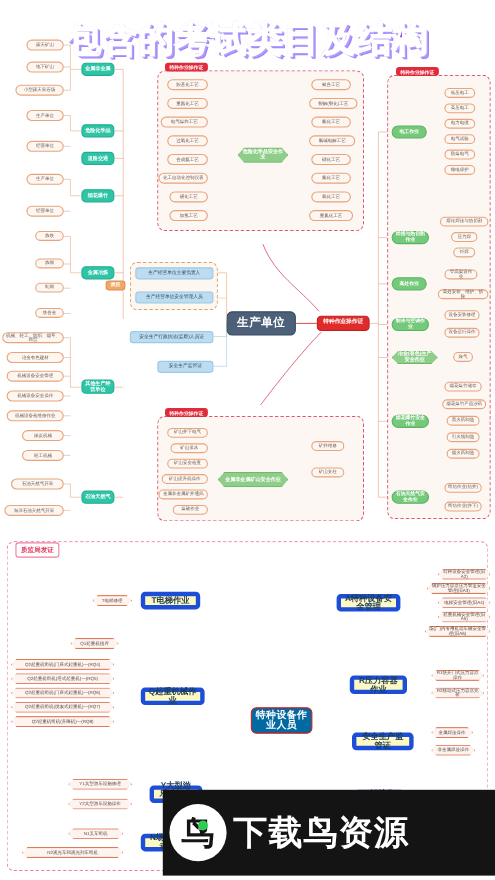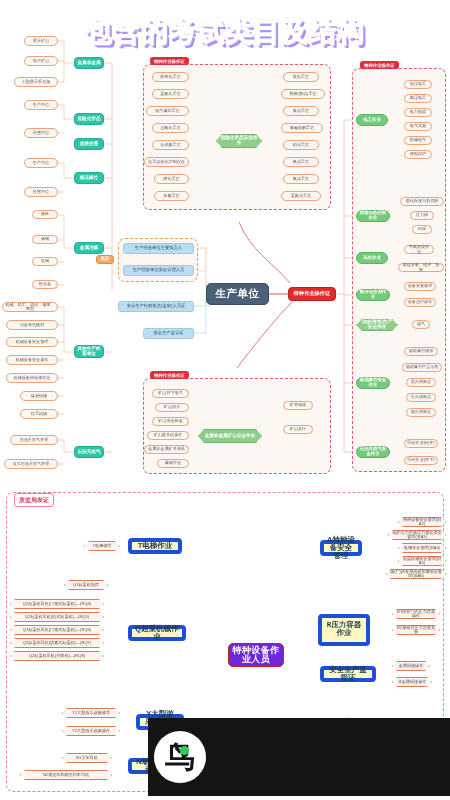--- a/index.html
+++ b/index.html
@@ -8,21 +8,21 @@
     background:#ffffff;
     font-family:"Liberation Sans","DejaVu Sans",sans-serif;
     color:#444;
   }
   #stage{position:absolute;inset:0;}
   svg.links{position:absolute;left:0;top:0;width:450px;height:800px;overflow:visible;pointer-events:none;}
 
   
   .title{
     position:absolute;left:0;right:0;top:14px;text-align:center;
-    font-size:27px;font-weight:bold;letter-spacing:1px;
+    font-size:32px;font-weight:bold;letter-spacing:1px;
     color:#7a2ff0;
     -webkit-text-stroke:1.5px #ffffff;
     text-shadow:
       2px 2px 0 #b49bff,
       3px 3px 0 #9f86f5,
       0 0 1px #5d1bc4;
     font-family:"DejaVu Sans","Liberation Sans",sans-serif;
   }
 
   
@@ -60,21 +60,21 @@
   }
   .n-navy{
     background:#4c6079;border:1px solid #3b4d63;border-radius:5px;
     color:#ffffff;font-size:10.5px;font-weight:bold;letter-spacing:.5px;
   }
   .n-red{
     background:#e02b2b;border:1px solid #c01f1f;border-radius:4px;
     color:#ffffff;font-size:5.2px;font-weight:bold;padding:1px 3px;
   }
   .n-red-lg{
-    background:#6d28d9;border:1px solid #cc1f1f;border-radius:5px;
+    background:#0369a1;border:1px solid #cc1f1f;border-radius:5px;
     color:#ffffff;font-size:9px;font-weight:bold;letter-spacing:.4px;
   }
   .n-orangetag{
     background:#f0a868;border:1px solid #e08f48;border-radius:3px;
     color:#ffffff;font-size:4.4px;font-weight:bold;padding:1px 2px;
   }
 
   
   .frame{position:absolute;box-sizing:border-box;border-radius:7px;}
   .frame.red{border:1px dashed #e05a6e;background:#fdf7f3;}
@@ -406,28 +406,28 @@
   <div class="node n-hex" style="left:84px;top:541px;width:36px;height:10px;">T电梯修理</div>
 
   <div class="node n-blue-lg" style="left:128px;top:625px;width:58px;height:16px;">Q起重机械作业</div>
   <div class="node n-hex" style="left:64px;top:580px;width:44px;height:10px;">Q1起重机指挥</div>
   <div class="node n-hex" style="left:10px;top:599px;width:94px;height:10px;">Q2起重机司机(门座式起重机)—(RQ4)</div>
   <div class="node n-hex" style="left:10px;top:612px;width:94px;height:10px;">Q2起重机司机(塔式起重机)—(RQ5)</div>
   <div class="node n-hex" style="left:10px;top:625px;width:94px;height:10px;">Q2起重机司机(门座式起重机)—(RQ6)</div>
   <div class="node n-hex" style="left:10px;top:638px;width:94px;height:10px;">Q2起重机司机(缆索式起重机)—(RQ7)</div>
   <div class="node n-hex" style="left:10px;top:651px;width:94px;height:10px;">Q2起重机司机(升降机)—(RQ8)</div>
 
-  <div class="node n-blue-lg" style="left:320px;top:540px;width:42px;height:16px;">A特种设备安全管理</div>
+  <div class="node n-blue-lg" style="left:306px;top:540px;width:58px;height:16px;">A特种设备安全管理</div>
   <div class="node n-hex" style="left:398px;top:517px;width:48px;height:10px;">特种设备安全管理(旧A2)</div>
   <div class="node n-hex" style="left:388px;top:530px;width:58px;height:10px;">锅炉压力容器压力管道安全管理(旧A3)</div>
   <div class="node n-hex" style="left:398px;top:543px;width:48px;height:10px;">电梯安全管理(旧A4)</div>
   <div class="node n-hex" style="left:398px;top:556px;width:48px;height:10px;">起重机械安全管理(旧A5)</div>
   <div class="node n-hex" style="left:386px;top:569px;width:60px;height:10px;">场(厂)内专用机动车辆安全管理(旧A6)</div>
 
-  <div class="node n-blue-lg" style="left:318px;top:614px;width:52px;height:32px;font-family:Liberation Mono, monospace;">R压力容器作业</div>
+  <div class="node n-blue-lg" style="left:318px;top:614px;width:52px;height:17px;">R压力容器作业</div>
   <div class="node n-hex" style="left:392px;top:609px;width:48px;height:10px;">R1快开门式压力容器操作</div>
   <div class="node n-hex" style="left:392px;top:625px;width:48px;height:10px;">R2移动式压力容器充装</div>
 
   <div class="node n-blue-lg" style="left:320px;top:666px;width:56px;height:16px;">安全生产监管证</div>
   <div class="node n-hex" style="left:392px;top:661px;width:38px;height:10px;">金属焊接操作</div>
   <div class="node n-hex" style="left:392px;top:677px;width:40px;height:10px;">非金属焊接操作</div>
 
   <div class="node n-blue-lg" style="left:136px;top:714px;width:48px;height:16px;">Y大型游乐设施作业</div>
   <div class="node n-hex" style="left:62px;top:708px;width:58px;height:10px;">Y1大型游乐设施修理</div>
   <div class="node n-hex" style="left:62px;top:726px;width:58px;height:10px;">Y2大型游乐设施操作</div>
@@ -438,16 +438,17 @@
 
   <div class="node n-blue-lg" style="left:322px;top:718px;width:46px;height:16px;" style2="">D锅炉作业</div>
   <div class="node n-hex" style="left:390px;top:721px;width:44px;height:10px;">G1工业锅炉司炉</div>
 
   <div class="wm">
     <div class="wm-badge">
       <span>鸟</span>
       <span class="wm-dot"></span>
     </div>
     <div class="wm-text">
+      <div class="wm-cn">下载鸟资源</div>
     </div>
   </div>
 
 </div>
 
 </body></html>

